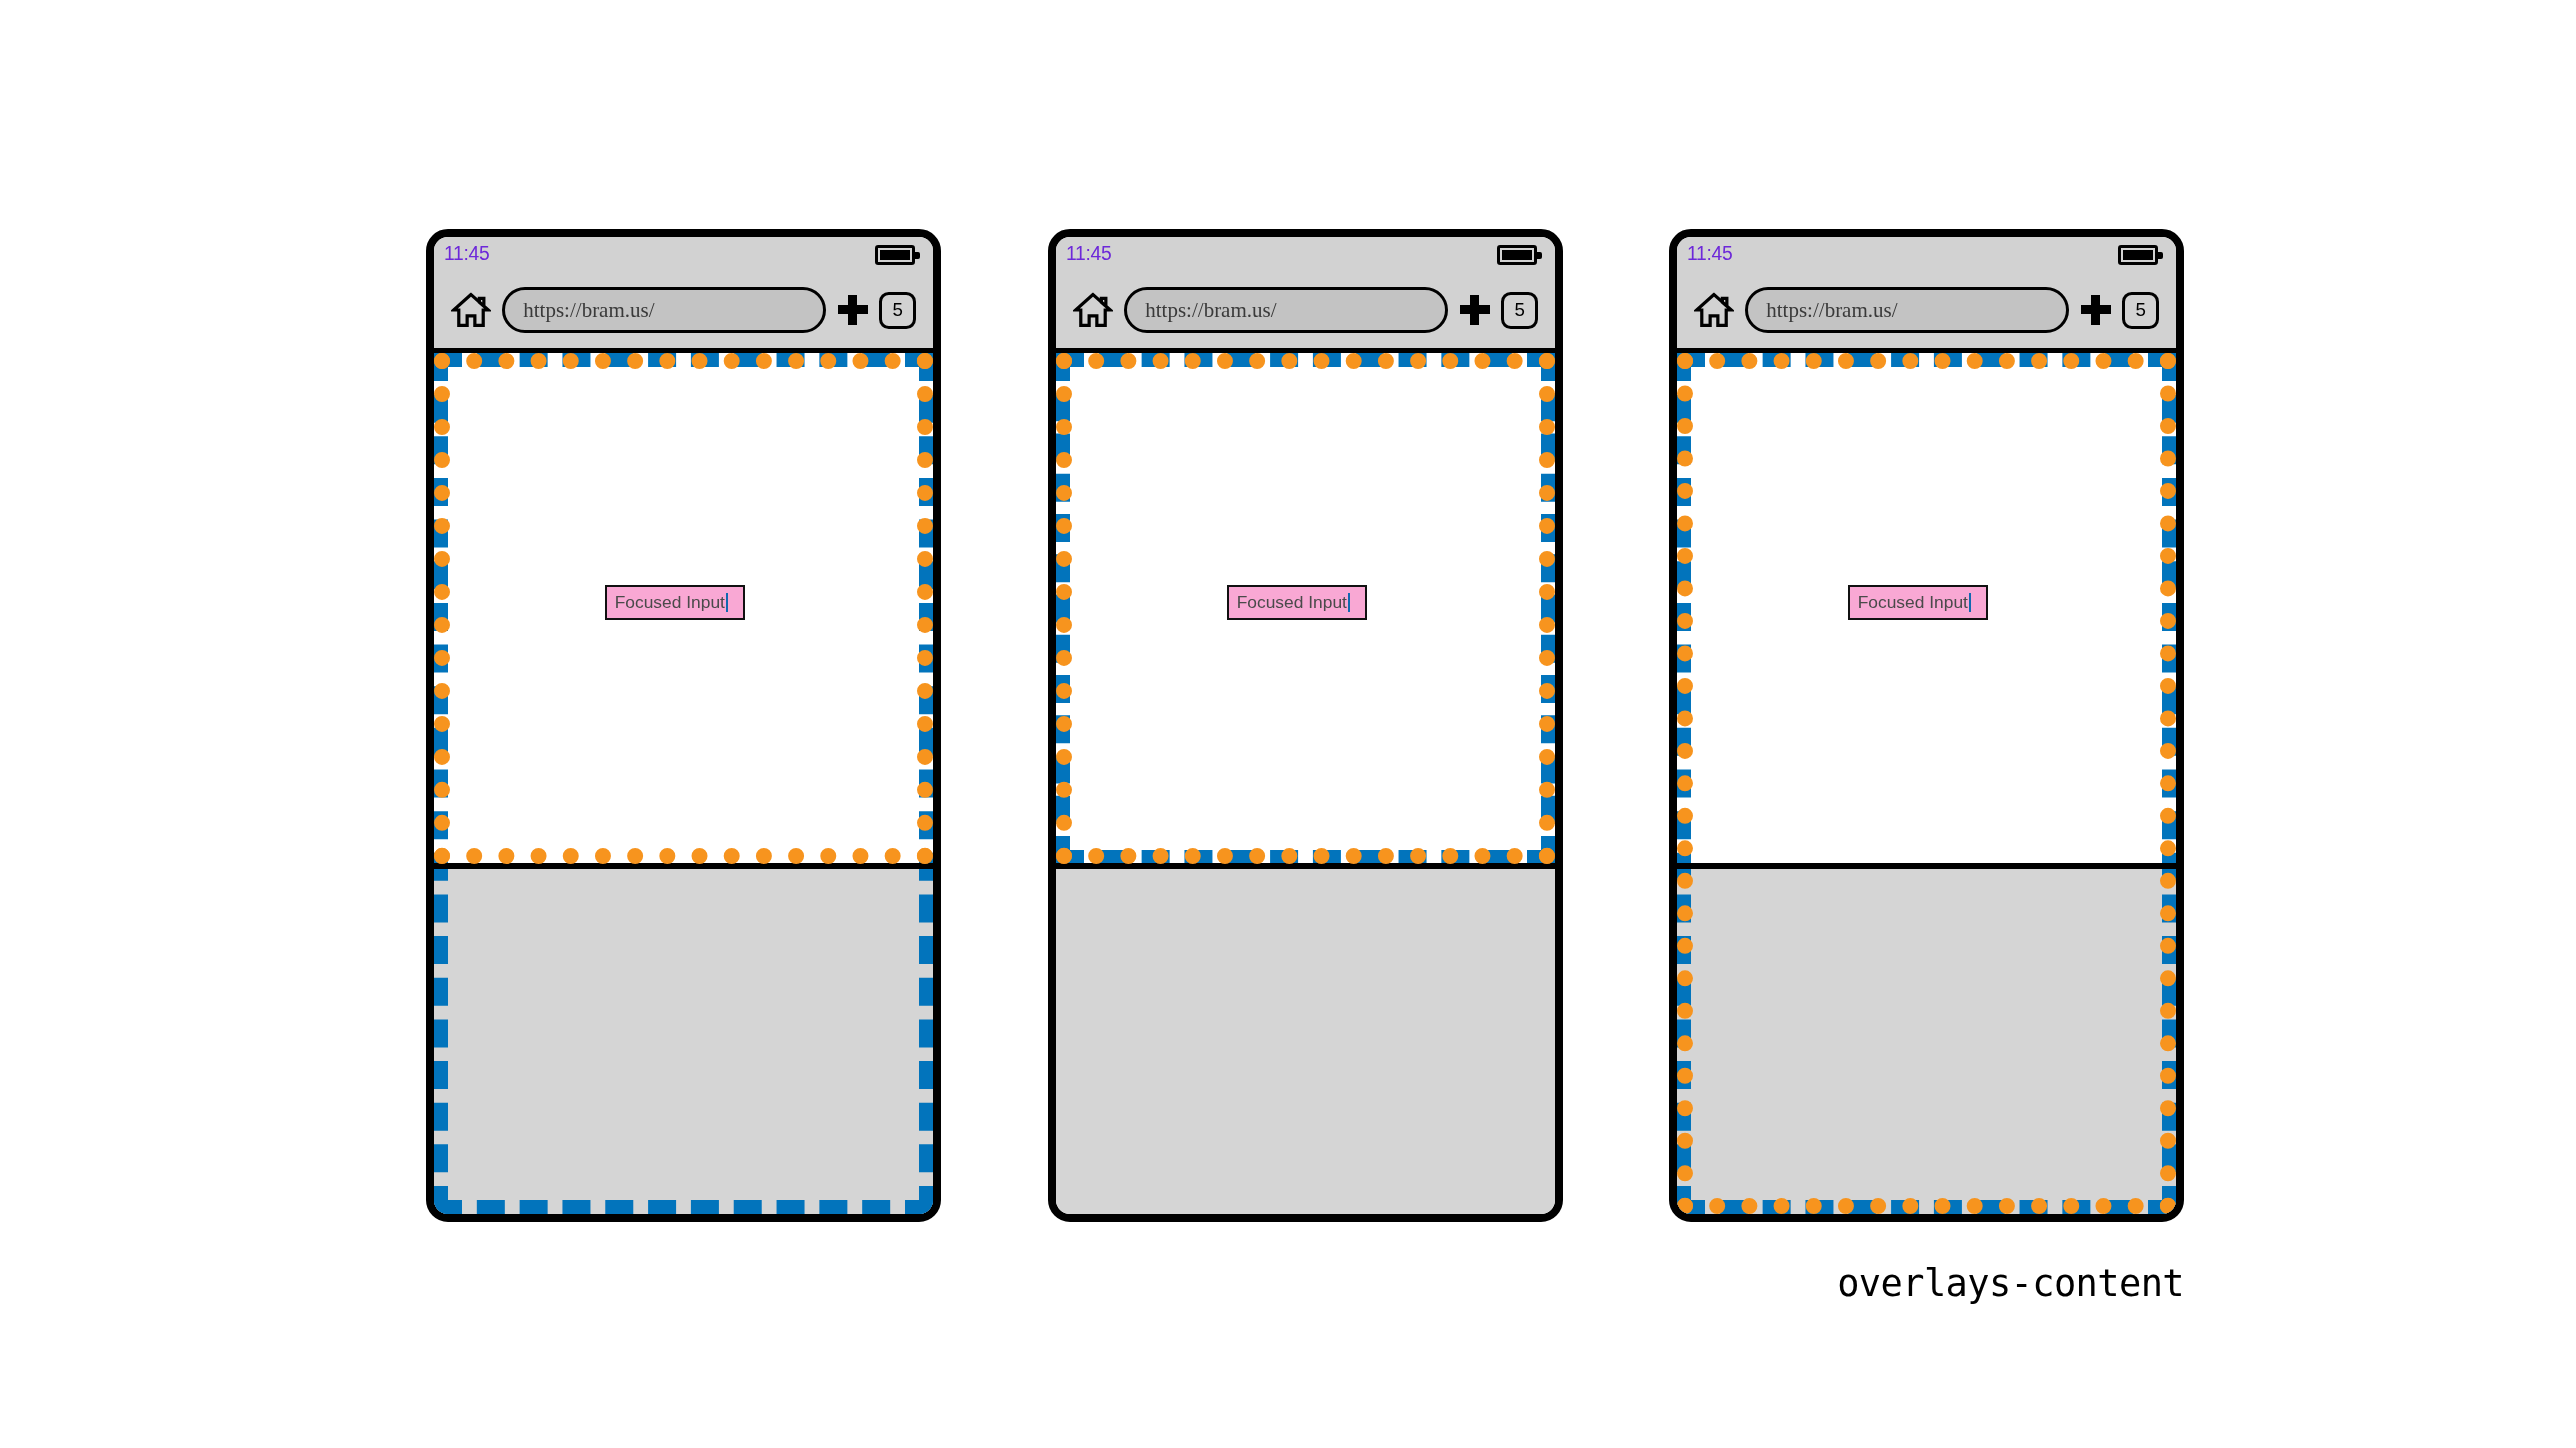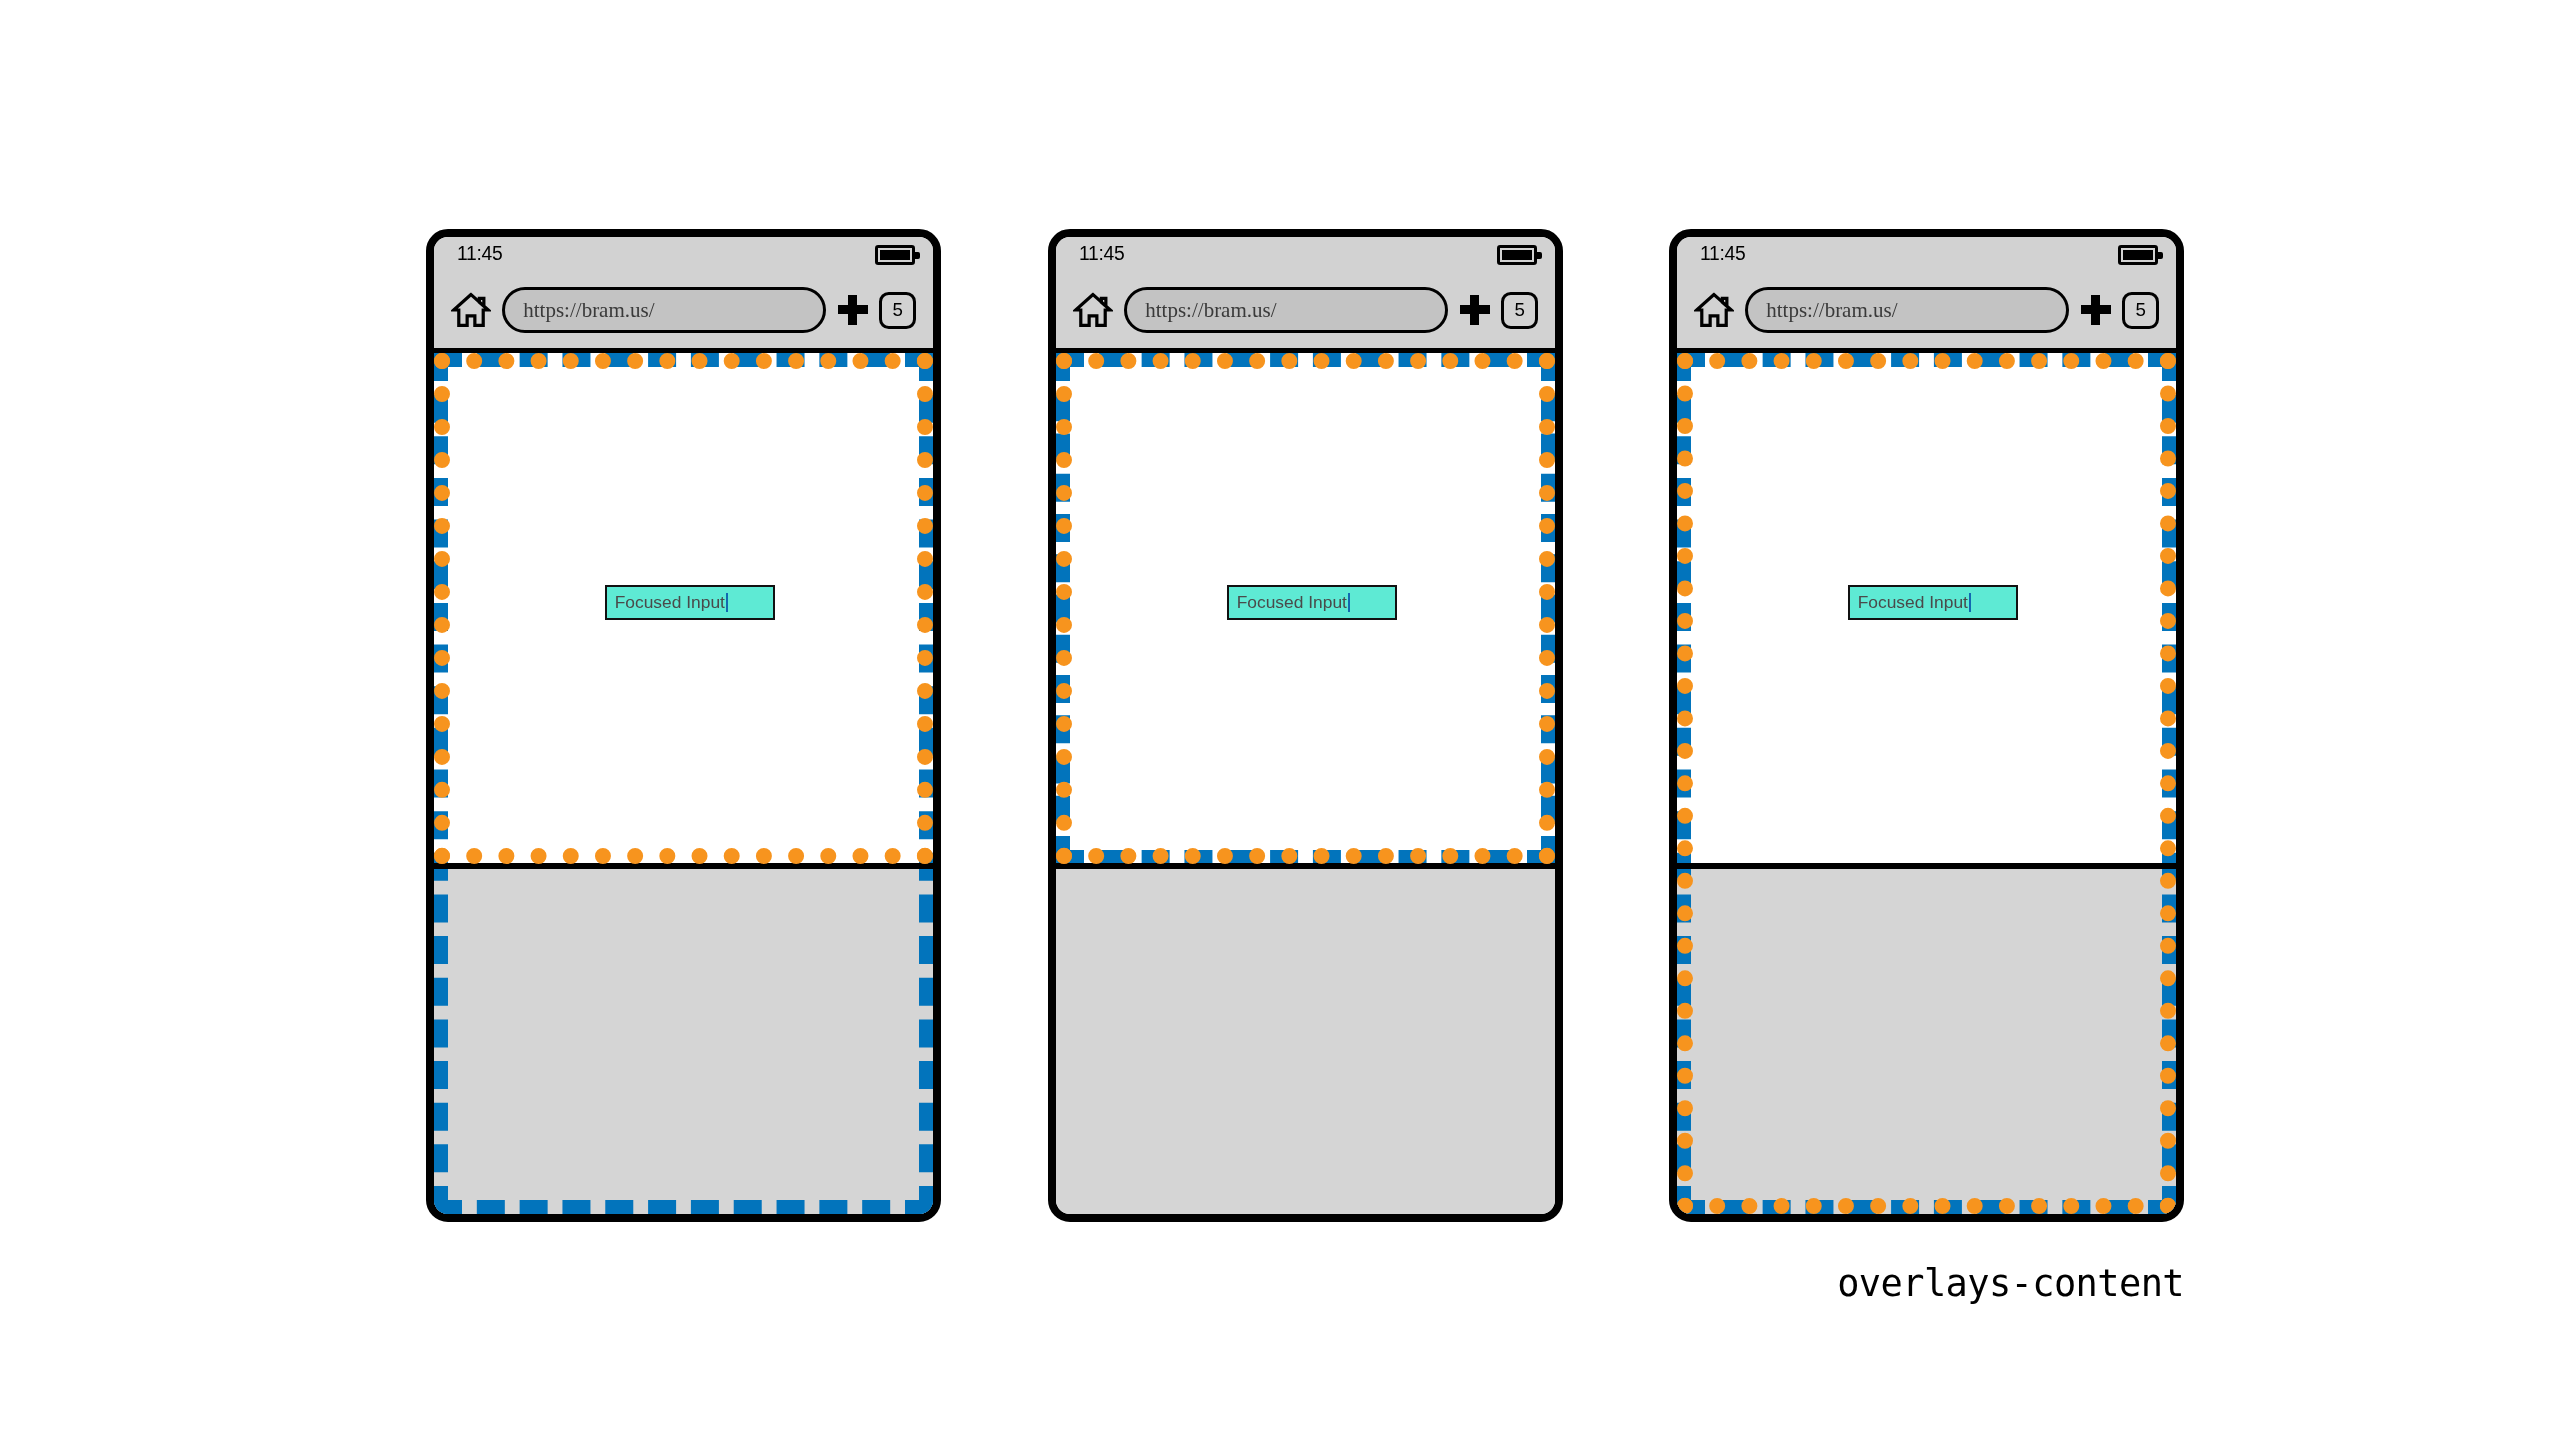--- a/index.html
+++ b/index.html
@@ -47,23 +47,23 @@
     border-bottom: 5.8px solid #000000;
     z-index: 4;
   }
   .statusbar {
     position: absolute;
     left: 0; top: 0; right: 0;
     height: 35px;
   }
   .clock {
     position: absolute;
-    left: 23px; top: 5.8px;
+    left: 10px; top: 5.8px;
     font-size: 19.3px;
-    color: #000000;
+    color: #6d28d9;
     letter-spacing: -0.3px;
   }
   .battery {
     position: absolute;
     right: 18px; top: 7.7px;
     width: 40px; height: 20.6px;
     border: 3.2px solid #000000;
     border-radius: 3.2px;
     background: #d2d2d2;
   }
@@ -141,23 +141,23 @@
     position: absolute;
     left: 0; right: 0;
     height: 5.8px;
     background: #000000;
     z-index: 3;
   }
 
   
   .focused-input {
     position: absolute;
-    width: 170px; height: 35px;
+    width: 140px; height: 35px;
     border: 2.6px solid #111111;
-    background: #5eead4;
+    background: #f9a8d4;
     display: flex;
     align-items: center;
     padding-left: 7.7px;
     z-index: 5;
   }
   .fi-text { font-size: 17.4px; color: #4a4a4a; white-space: nowrap; }
   .fi-caret {
     width: 2.6px; height: 19.3px;
     background: #1169b0;
     margin-left: 0.6px;

